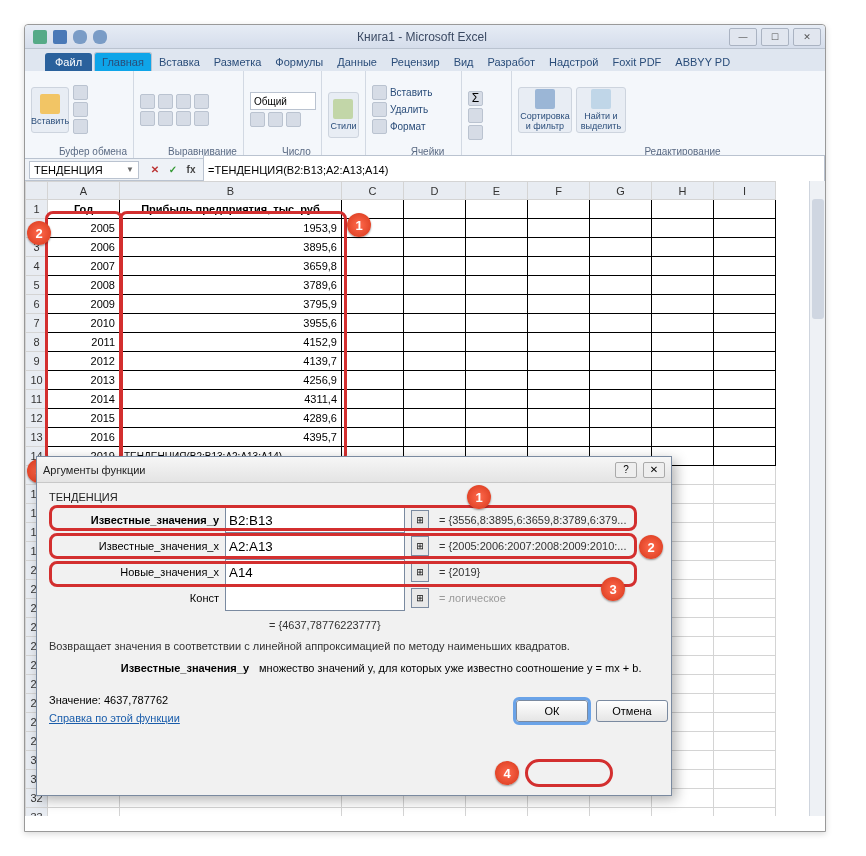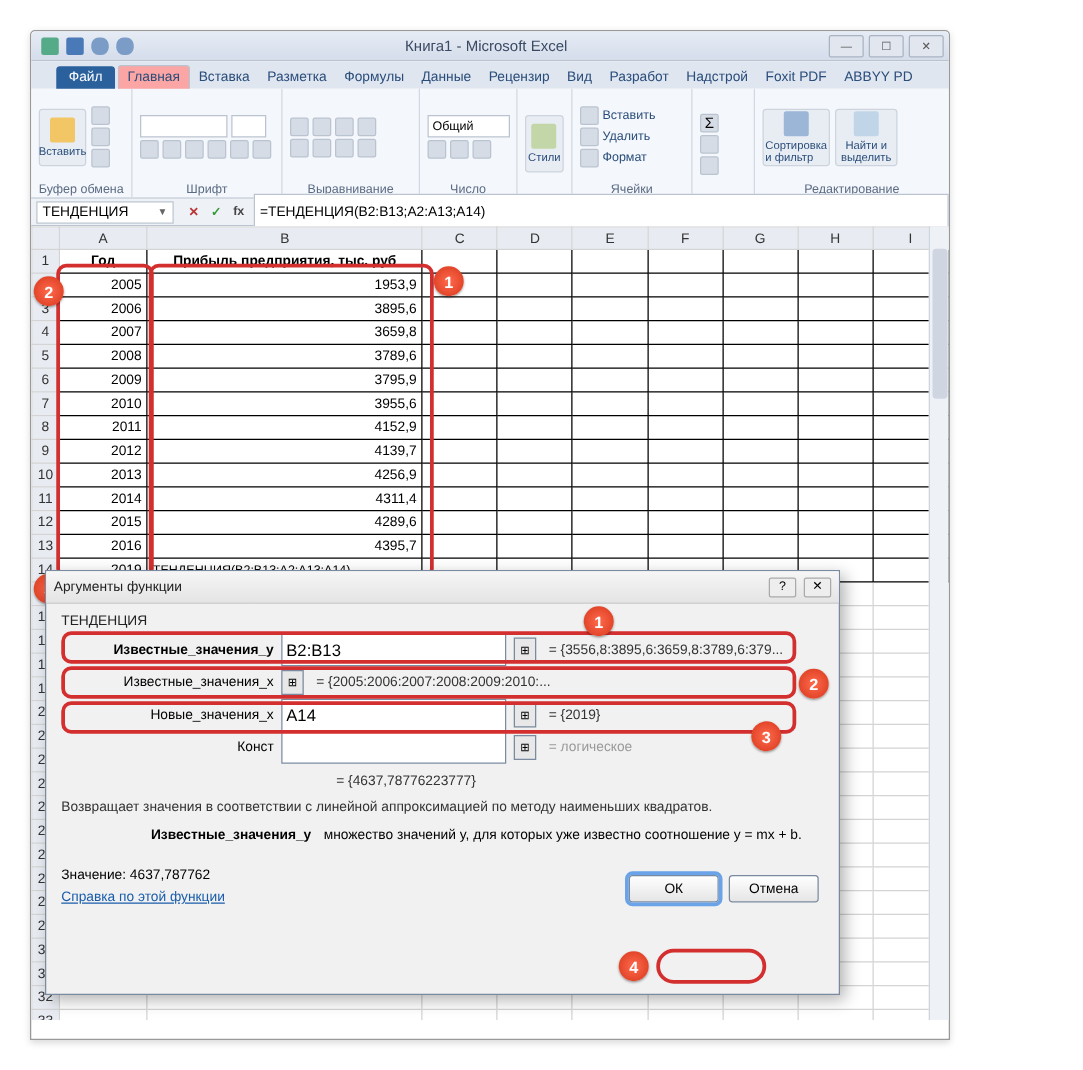--- a/index.html
+++ b/index.html
@@ -1,40 +1,40 @@
 <!DOCTYPE html>
 <html><head>
 <meta charset="utf-8">
 <style>
   * { box-sizing: border-box; margin: 0; padding: 0; font-family: "Segoe UI", Tahoma, sans-serif; }
   body { background: #fff; width: 866px; height: 856px; overflow: hidden; position: relative; }
 
-  .window { position: absolute; left: 24px; top: 24px; width: 736px; height: 808px; border: 1px solid #999; background: #fff; border-radius: 4px 4px 0 0; box-shadow: 0 2px 6px rgba(0,0,0,0.15); }
+  .window { position: absolute; left: 24px; top: 24px; width: 802px; height: 808px; border: 1px solid #999; background: #fff; border-radius: 4px 4px 0 0; box-shadow: 0 2px 6px rgba(0,0,0,0.15); }
 
   
   .titlebar { height: 24px; background: linear-gradient(#e6ecf5,#d5ddeb); border-bottom: 1px solid #bac3d0; display: flex; align-items: center; border-radius: 4px 4px 0 0; }
   .qat { display: flex; gap: 6px; padding: 0 8px; align-items: center; }
   .qat .ic { width: 14px; height: 14px; background: #5a8; border-radius: 2px; }
   .qat .ic.save { background: #4a79b7; }
   .qat .ic.undo, .qat .ic.redo { background: #7a9cc6; border-radius: 6px; }
   .titlebar .title { flex: 1; text-align: center; font-size: 12px; color: #3b4a63; }
   .winbtns { display: flex; }
   .winbtn { width: 28px; height: 18px; margin-right: 4px; background: #e1e6ef; border: 1px solid #aab3c2; border-radius: 2px; font-size: 9px; line-height: 16px; text-align: center; color: #555; }
 
   
   .tabs { height: 22px; display: flex; align-items: flex-end; background: #dfe6f0; padding-left: 20px; font-size: 11px; }
   .file-tab { background: #2a619c; color: #fff; padding: 3px 10px; border-radius: 3px 3px 0 0; margin-right: 2px; }
   .tab { padding: 3px 7px; color: #2a4d7a; cursor: pointer; }
-  .tab.active { background: #fca5a5; border: 1px solid #bac3d0; border-bottom: none; border-radius: 3px 3px 0 0; margin-top: 32px; }
+  .tab.active { background: #0ea5e9; border: 1px solid #bac3d0; border-bottom: none; border-radius: 3px 3px 0 0; margin-top: 32px; }
 
   
   .ribbon { height: 88px; background: #f4f7fb; border-bottom: 1px solid #bac3d0; display: flex; font-size: 10px; }
   .rgroup { border-right: 1px solid #d2d9e3; padding: 3px 6px 1px; display: flex; flex-direction: column; justify-content: space-between; }
   .rgroup .body { flex: 1; display: flex; gap: 4px; align-items: center; }
-  .rgroup .label { text-align: center; color: #5b6b84; font-size: 10px; padding-top: 1px; }
+  .rgroup .label { text-align: center; color: #5b6b84; font-size: 10px; padding-top: 1px; margin-left: 28px; }
   .btnlg { width: 38px; height: 46px; background: #e8edf4; border: 1px solid #cdd4de; border-radius: 3px; display: flex; flex-direction: column; align-items: center; justify-content: center; font-size: 9px; color: #2a4d7a; }
   .btnlg .ic { width: 20px; height: 20px; background: #f2c565; margin-bottom: 2px; border-radius: 2px; }
   .stack { display: flex; flex-direction: column; gap: 2px; }
   .row { display: flex; gap: 3px; align-items: center; }
   .smallic { width: 15px; height: 15px; background: #d6dce6; border: 1px solid #bac3d0; border-radius: 2px; }
   .combo { height: 18px; border: 1px solid #bac3d0; background: #fff; font-size: 10px; padding: 0 3px; display: flex; align-items: center; }
 
   
   .fbar { height: 22px; border-bottom: 1px solid #bac3d0; display: flex; align-items: center; background: #eef2f7; font-size: 11px; }
   .namebox { width: 110px; height: 18px; border: 1px solid #bac3d0; background: #fff; margin: 0 4px; padding: 0 4px; display: flex; align-items: center; justify-content: space-between; }
@@ -82,21 +82,21 @@
   .refbtn { width: 18px; height: 20px; border: 1px solid #7a8aa0; background: #e8e8e8; font-size: 9px; text-align: center; line-height: 18px; }
   .arg-eq { color: #333; padding-left: 4px; white-space: nowrap; overflow: hidden; }
   .arg-eq.grey { color: #9a9a9a; }
   .result-line { padding-left: 220px; color: #333; margin-bottom: 8px; }
   .desc { color: #333; line-height: 1.4; margin-bottom: 8px; }
   .param-desc { display: flex; gap: 10px; margin-bottom: 14px; }
   .param-desc .pl { width: 200px; text-align: right; font-weight: bold; }
   .param-desc .pd { flex: 1; }
   .val-line { margin-top: 20px; }
   .help-link { color: #1a5dab; text-decoration: underline; cursor: pointer; }
-  .dlg-buttons { position: absolute; right: 16px; bottom: 10px; display: flex; gap: 8px; }
+  .dlg-buttons { position: absolute; right: 3px; bottom: 10px; display: flex; gap: 8px; }
   .btn { width: 72px; height: 22px; border: 1px solid #7a8aa0; background: linear-gradient(#fff,#e5e5e5); border-radius: 3px; font-size: 11px; }
   .btn.ok { outline: 3px solid #6aa3e8; }
 
   .scroll-v { position: absolute; right: 0; top: 0; bottom: 0; width: 16px; background: #eef1f5; border-left: 1px solid #cfd5de; }
   .scroll-v .thumb { position: absolute; top: 18px; width: 12px; left: 2px; height: 120px; background: #cfd6e1; border-radius: 3px; }
 </style>
 </head>
 <body>
 
 <div class="window">
@@ -139,39 +139,20 @@
             <span>Вставить</span>
           </div>
         <div class="stack">
           <div class="smallic"></div>
           <div class="smallic"></div>
           <div class="smallic"></div>
         </div>
       </div>
       <div class="label">Буфер обмена</div>
     </div>
-    <div class="rgroup" style="width:120px">
-      <div class="body">
-        <div class="stack" style="width:100%">
-          <div class="row">
-              <div class="combo" style="width:70px"></div>
-              <div class="combo" style="width:28px"></div>
-            </div>
-          <div class="row">
-            <div class="smallic"></div>
-              <div class="smallic"></div>
-              <div class="smallic"></div>
-            <div class="smallic"></div>
-              <div class="smallic"></div>
-              <div class="smallic"></div>
-          </div>
-        </div>
-      </div>
-      <div class="label">Шрифт</div>
-    </div>
     <div class="rgroup" style="width:110px">
       <div class="body">
         <div class="stack">
           <div class="row">
               <div class="smallic"></div>
               <div class="smallic"></div>
               <div class="smallic"></div>
               <div class="smallic"></div>
             </div>
           <div class="row">
@@ -232,21 +213,21 @@
           <div class="smallic"></div>
           <div class="smallic"></div>
         </div>
       </div>
       <div class="label"></div>
     </div>
     <div class="rgroup" style="flex:1;border-right:none">
       <div class="body">
         <div class="btnlg" style="width:54px">
             <div class="ic" style="background:#9bb6d6"></div>
-            <span style="white-space:pre;font-size:9px">Сортировка
+            <span style="white-space:pre;text-align:center;font-size:9px">Сортировка
 и фильтр</span>
           </div>
         <div class="btnlg" style="width:50px">
             <div class="ic" style="background:#c0d6e8"></div>
             <span style="white-space:pre;text-align:center;font-size:9px">Найти и
 выделить</span>
           </div>
       </div>
       <div class="label">Редактирование</div>
     </div>
@@ -712,20 +693,21 @@
     <div class="dlg-fn">ТЕНДЕНЦИЯ</div>
     <div class="args" id="arg-rows">
         <div class="arg-row">
           <div class="arg-label bold">Известные_значения_y</div>
     <input class="arg-input" value="B2:B13" style="">
     <div class="refbtn">⊞</div>
     <div class="arg-eq ">= {3556,8:3895,6:3659,8:3789,6:379...</div>
         </div>
         <div class="arg-row">
           <div class="arg-label ">Известные_значения_x</div>
+    <input class="arg-input" value="A2:A13" style="">
     <div class="refbtn">⊞</div>
     <div class="arg-eq ">= {2005:2006:2007:2008:2009:2010:...</div>
         </div>
         <div class="arg-row">
           <div class="arg-label ">Новые_значения_x</div>
     <input class="arg-input" value="A14" style="">
     <div class="refbtn">⊞</div>
     <div class="arg-eq ">= {2019}</div>
         </div>
         <div class="arg-row">

